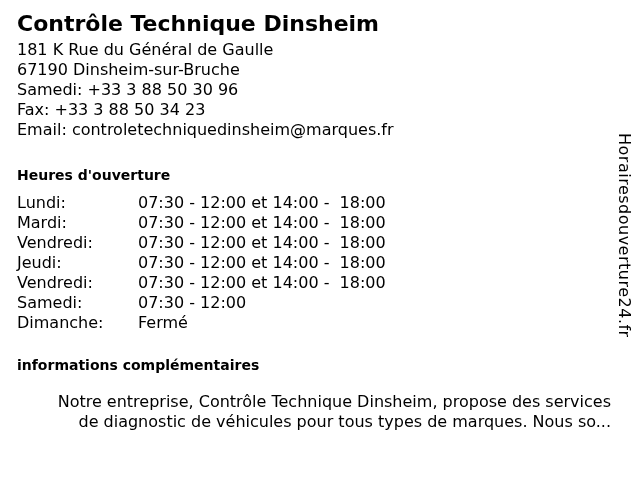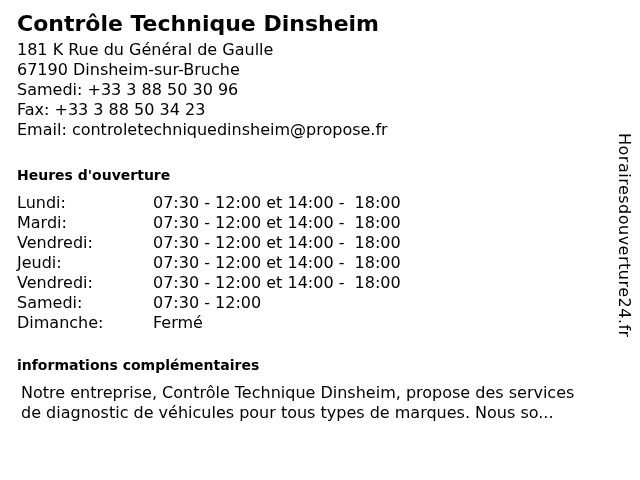--- a/index.html
+++ b/index.html
@@ -27,27 +27,28 @@
   .contact-line { white-space: nowrap; }
 
   .section-heading {
     font-size: 14px;
     line-height: 22px;
     font-weight: bold;
     margin: 0 0 7px 0;
   }
 
   .hours-table { margin: 0 0 21px 0; }
-  .hours-row { display: flex; gap: 15px; }
+  .hours-row { display: flex; }
   .hours-day { flex: 0 0 121px; }
   .hours-times { white-space: pre; }
 
   .description {
-    margin: 4px;
+    margin: 16px;
     width: 578px;
+    text-align: right;
   }
 
   .watermark {
     position: absolute;
     top: 133px;
     right: 6px;
     writing-mode: vertical-rl;
     font-size: 16px;
     line-height: 19px;
     letter-spacing: 0.5px;
@@ -59,21 +60,21 @@
 
 <div class="page">
 
   <h1 class="title">Contrôle Technique Dinsheim</h1>
 
   <div class="contact">
     <div class="contact-line">181 K Rue du Général de Gaulle</div>
     <div class="contact-line">67190 Dinsheim-sur-Bruche</div>
     <div class="contact-line"><span>Samedi:</span> <span>+33 3 88 50 30 96</span></div>
     <div class="contact-line"><span>Fax:</span> <span>+33 3 88 50 34 23</span></div>
-    <div class="contact-line"><span>Email:</span> <span>controletechniquedinsheim@propose.fr</span></div>
+    <div class="contact-line"><span>Email:</span> <span>controletechniquedinsheim@marques.fr</span></div>
   </div>
 
   <h2 class="section-heading">Heures d'ouverture</h2>
 
   <div class="hours-table">
     <div class="hours-row">
       <span class="hours-day">Lundi:</span>
         <span class="hours-times">07:30 - 12:00 et 14:00 -  18:00</span>
     </div>
     <div class="hours-row">

